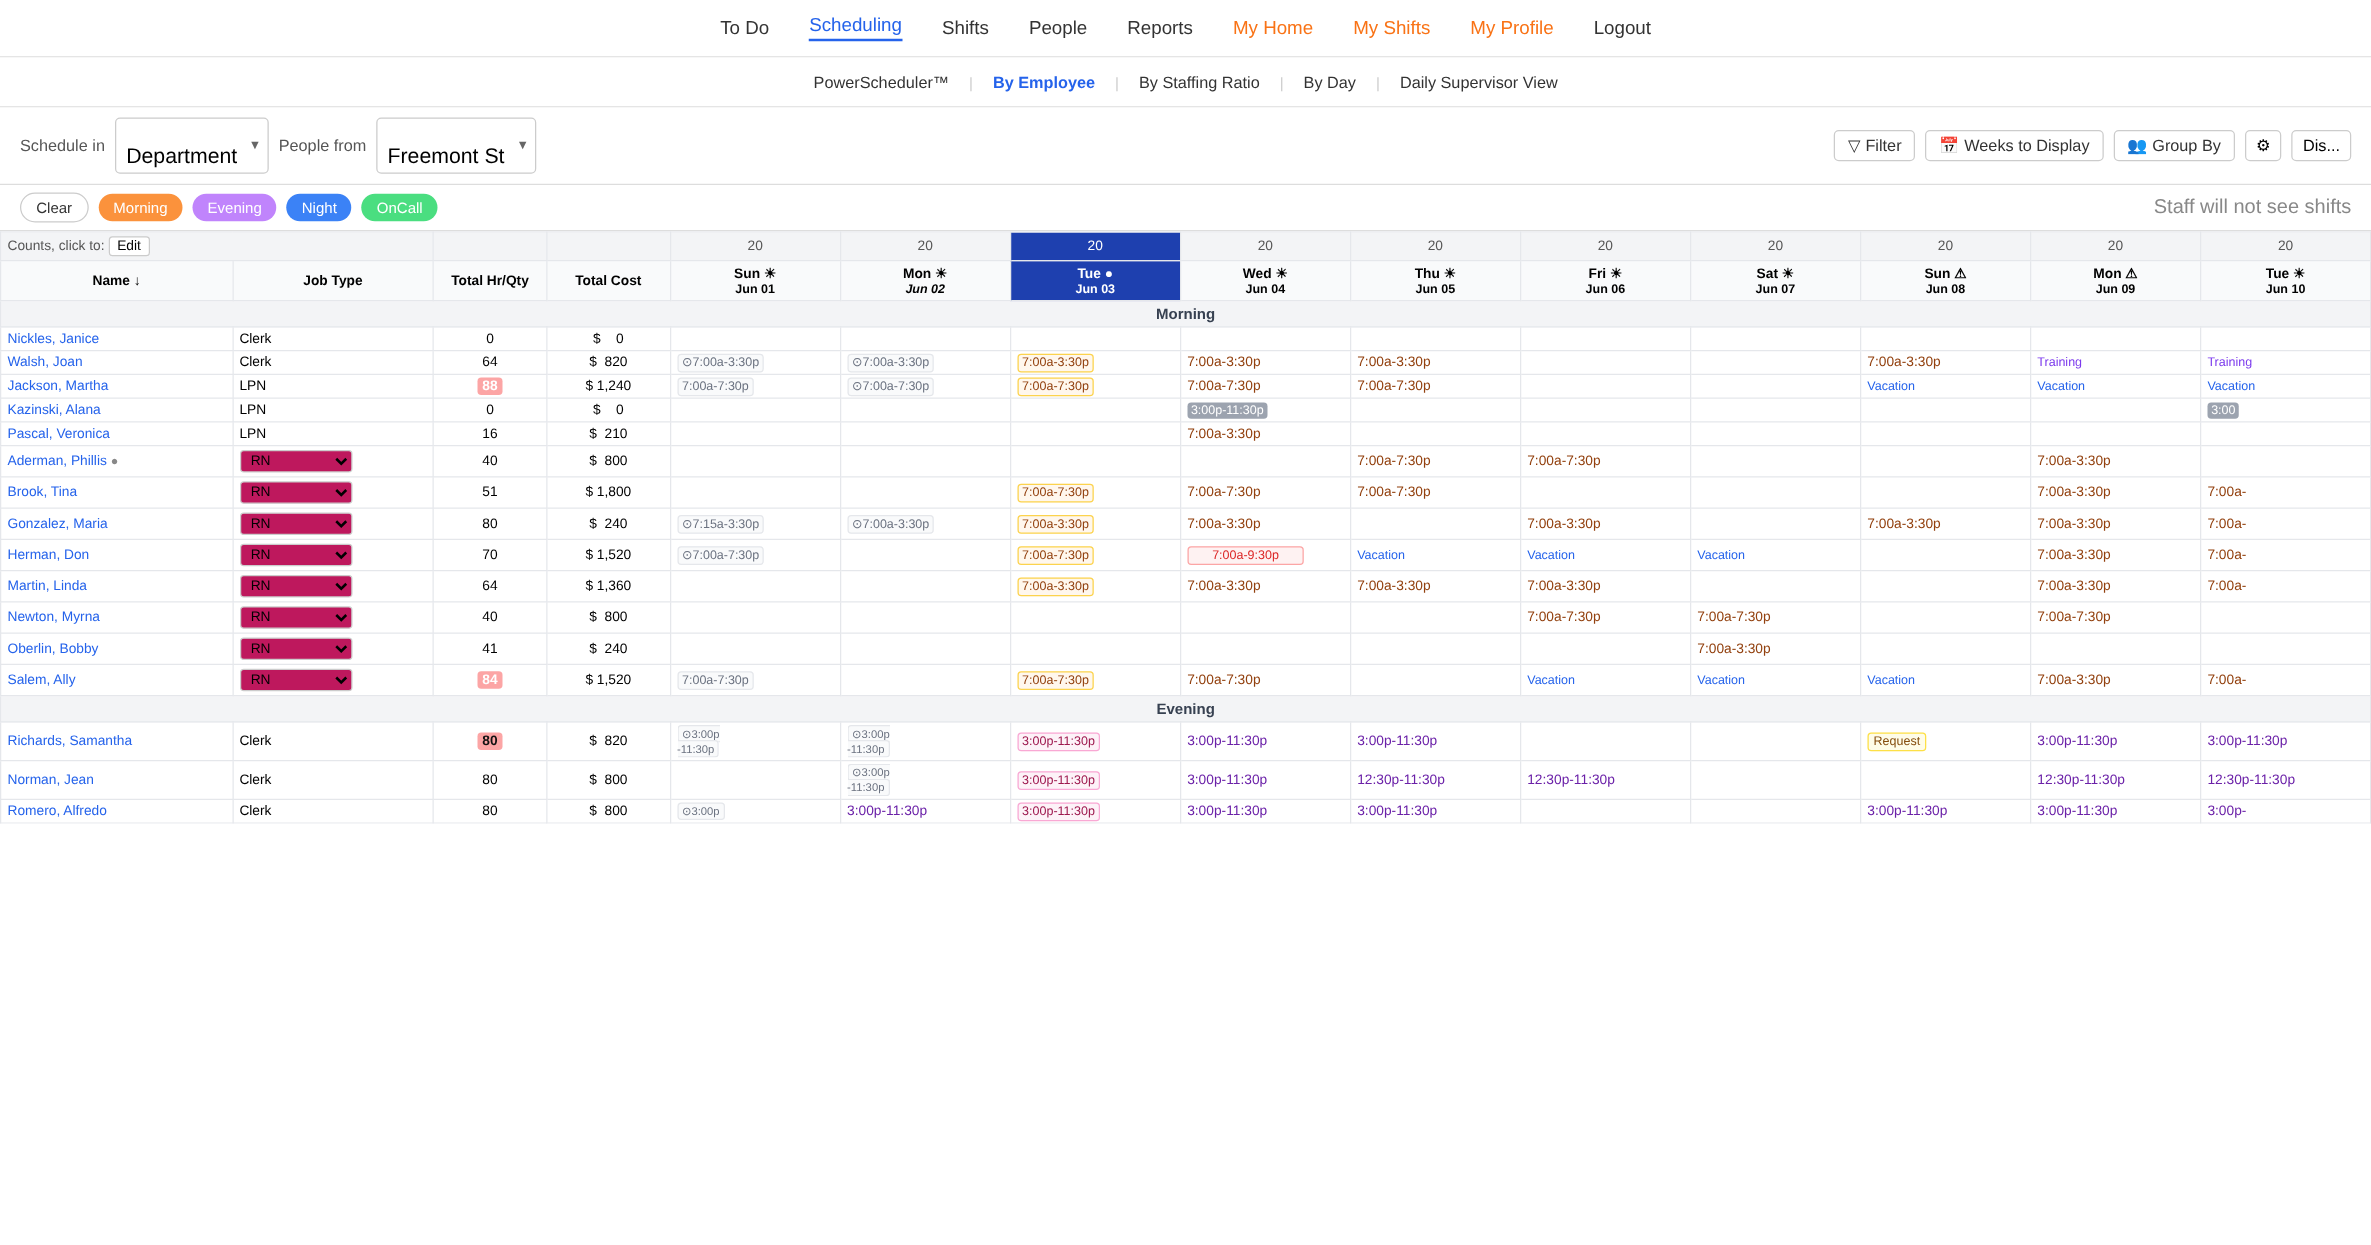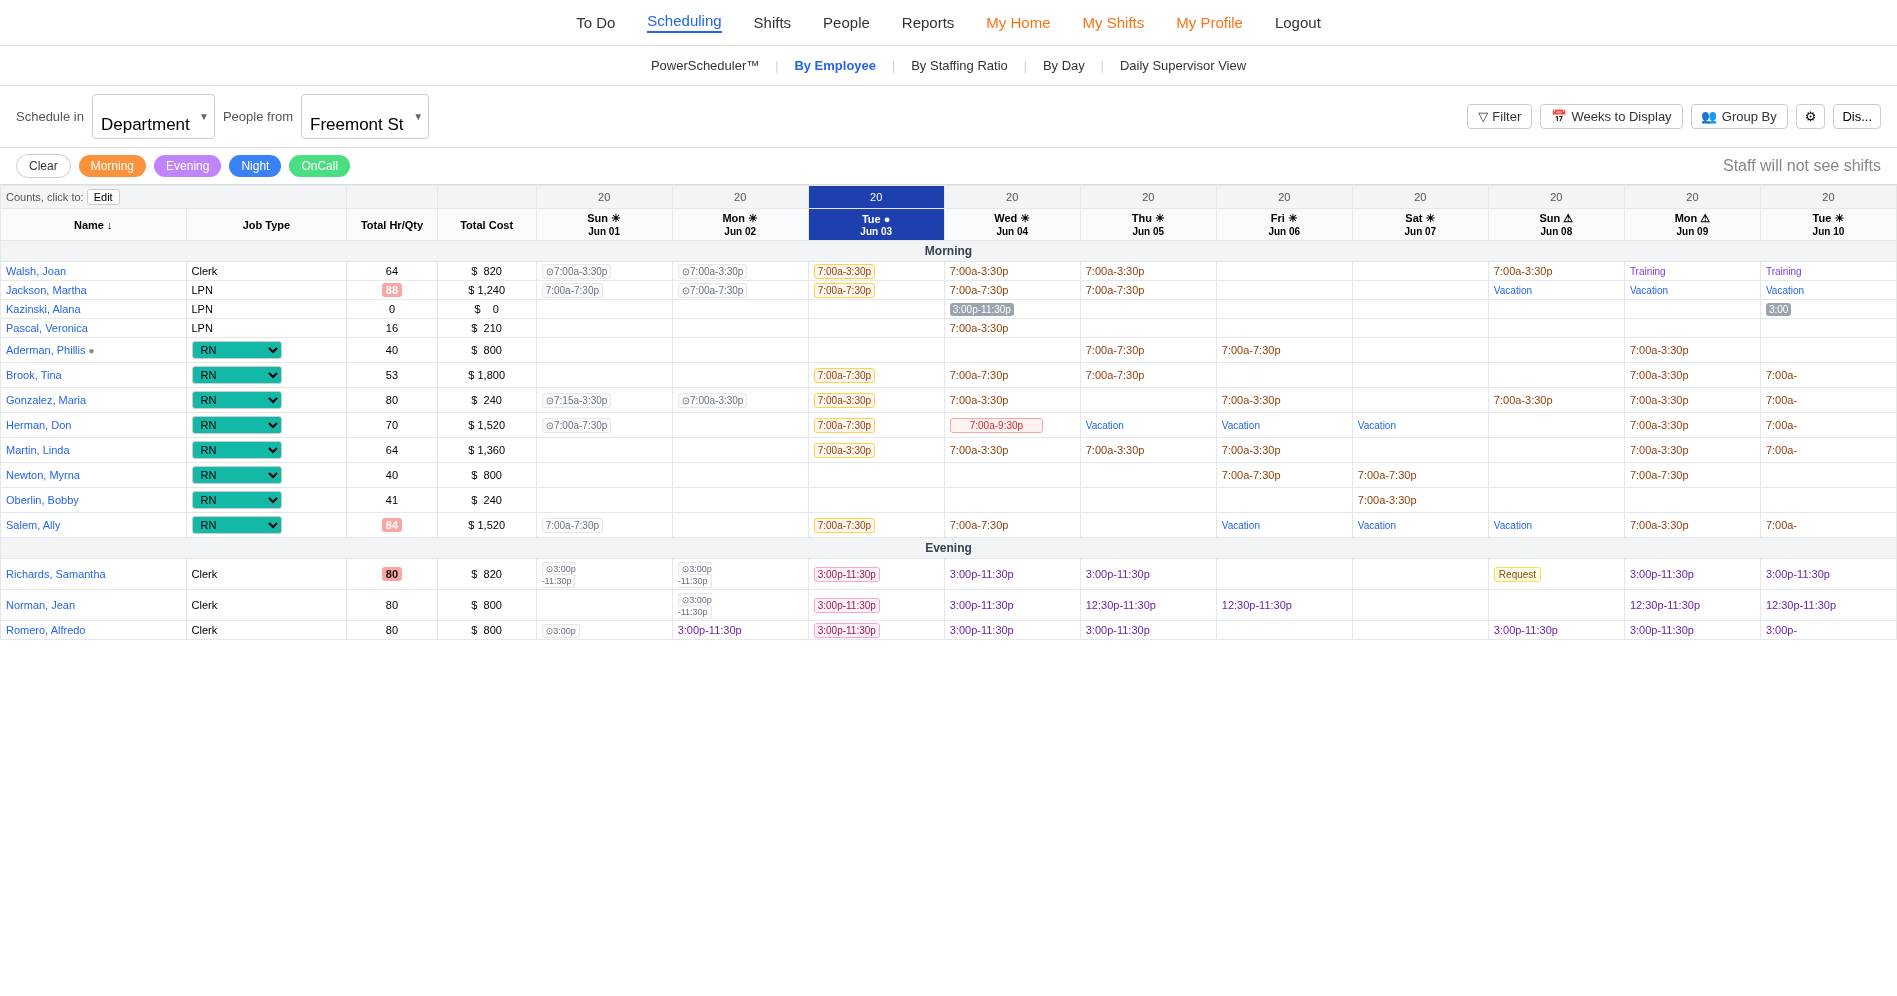--- a/index.html
+++ b/index.html
@@ -67,21 +67,21 @@
     .shift-gray { background: #f9fafb; color: #6b7280; border: 1px solid #e5e7eb; border-radius: 3px; padding: 1px 3px; font-size: 10px; }
     .vacation { color: #2563eb; font-size: 10px; }
     .training { color: #7c3aed; font-size: 10px; }
     .request { background: #fefce8; color: #854d0e; border: 1px solid #fde047; border-radius: 3px; padding: 1px 4px; font-size: 10px; }
     .alert-red { background: #fef2f2; color: #dc2626; border-radius: 3px; border: 1px solid #fca5a5; font-size: 10px; padding: 1px 19px; }
     .dark-gray-cell { background: #9ca3af; color: #fff; font-size: 10px; padding: 1px 3px; border-radius: 3px; }
 
     .num-red { background: #fca5a5; color: #fff; border-radius: 3px; padding: 1px 4px; font-weight: bold; }
 
     .dropdown-cell { display: flex; align-items: center; gap: 2px; }
-    .inline-select { border: 1px solid #ccc; border-radius: 3px; padding: 1px 4px; font-size: 11px; background: #14b8a6; width: 90px; }
+    .inline-select { border: 1px solid #ccc; border-radius: 3px; padding: 1px 4px; font-size: 11px; background: #be185d; width: 90px; }
 
     .today-hdr { background: #1e40af !important; color: #fff !important; }
   </style>
 </head>
 <body>
 
 <div class="top-nav">
   <a href="#">To Do</a>
   <a href="#" class="active">Scheduling</a>
   <a href="#">Shifts</a>
@@ -177,37 +177,53 @@
       </tr>
 
       <tr>
         <th class="col-name">
           <span>Name</span> ↓
         </th>
         <th class="col-jobtype">Job Type</th>
         <th class="col-hrs">Total Hr/Qty</th>
         <th class="col-cost">Total Cost</th>
         <th class="col-day">Sun ☀<br><span style="font-size:10px;">Jun 01</span></th>
-        <th class="col-day">Mon ☀<br><span style="font-size:10px;">Jun 02</span></th>
+        <th class="col-day">Mon ☀<br><span style="font-size:10px;font-style:italic;">Jun 02</span></th>
         <th class="col-day today-hdr">Tue ●<br><span style="font-size:10px;">Jun 03</span></th>
         <th class="col-day">Wed ☀<br><span style="font-size:10px;">Jun 04</span></th>
         <th class="col-day">Thu ☀<br><span style="font-size:10px;">Jun 05</span></th>
         <th class="col-day">Fri ☀<br><span style="font-size:10px;">Jun 06</span></th>
         <th class="col-day">Sat ☀<br><span style="font-size:10px;">Jun 07</span></th>
         <th class="col-day">Sun ⚠<br><span style="font-size:10px;">Jun 08</span></th>
         <th class="col-day">Mon ⚠<br><span style="font-size:10px;">Jun 09</span></th>
         <th class="col-day">Tue ☀<br><span style="font-size:10px;">Jun 10</span></th>
       </tr>
     </thead>
     <tbody>
 
       <tr class="section-header">
         <td colspan="14">Morning</td>
       </tr>
 
+      <tr>
+        <td class="col-name"><span class="name-cell">Nickles, Janice</span></td>
+        <td>Clerk</td>
+        <td class="col-hrs" style="text-align:center;">0</td>
+        <td class="col-cost">$ &nbsp;&nbsp;&nbsp;0</td>
+        <td></td>
+        <td></td>
+        <td></td>
+        <td></td>
+        <td></td>
+        <td></td>
+        <td></td>
+        <td></td>
+        <td></td>
+        <td></td>
+      </tr>
 
       <tr>
         <td class="col-name"><span class="name-cell">Walsh, Joan</span></td>
         <td>Clerk</td>
         <td class="col-hrs" style="text-align:center;">64</td>
         <td class="col-cost">$ &nbsp;820</td>
         <td><span class="shift-gray">⊙7:00a-3:30p</span></td>
         <td><span class="shift-gray">⊙7:00a-3:30p</span></td>
         <td><span class="shift-today">7:00a-3:30p</span></td>
         <td><span class="shift-morning">7:00a-3:30p</span></td>
@@ -291,21 +307,21 @@
         <td></td>
       </tr>
 
       <tr>
         <td class="col-name"><span class="name-cell">Brook, Tina</span></td>
         <td>
           <div class="dropdown-cell">
             <select class="inline-select"><option>RN</option></select>
           </div>
         </td>
-        <td class="col-hrs" style="text-align:center;">53</td>
+        <td class="col-hrs" style="text-align:center;">51</td>
         <td class="col-cost">$ 1,800</td>
         <td></td>
         <td></td>
         <td><span class="shift-today">7:00a-7:30p</span></td>
         <td><span class="shift-morning">7:00a-7:30p</span></td>
         <td><span class="shift-morning">7:00a-7:30p</span></td>
         <td></td>
         <td></td>
         <td></td>
         <td><span class="shift-morning">7:00a-3:30p</span></td>

